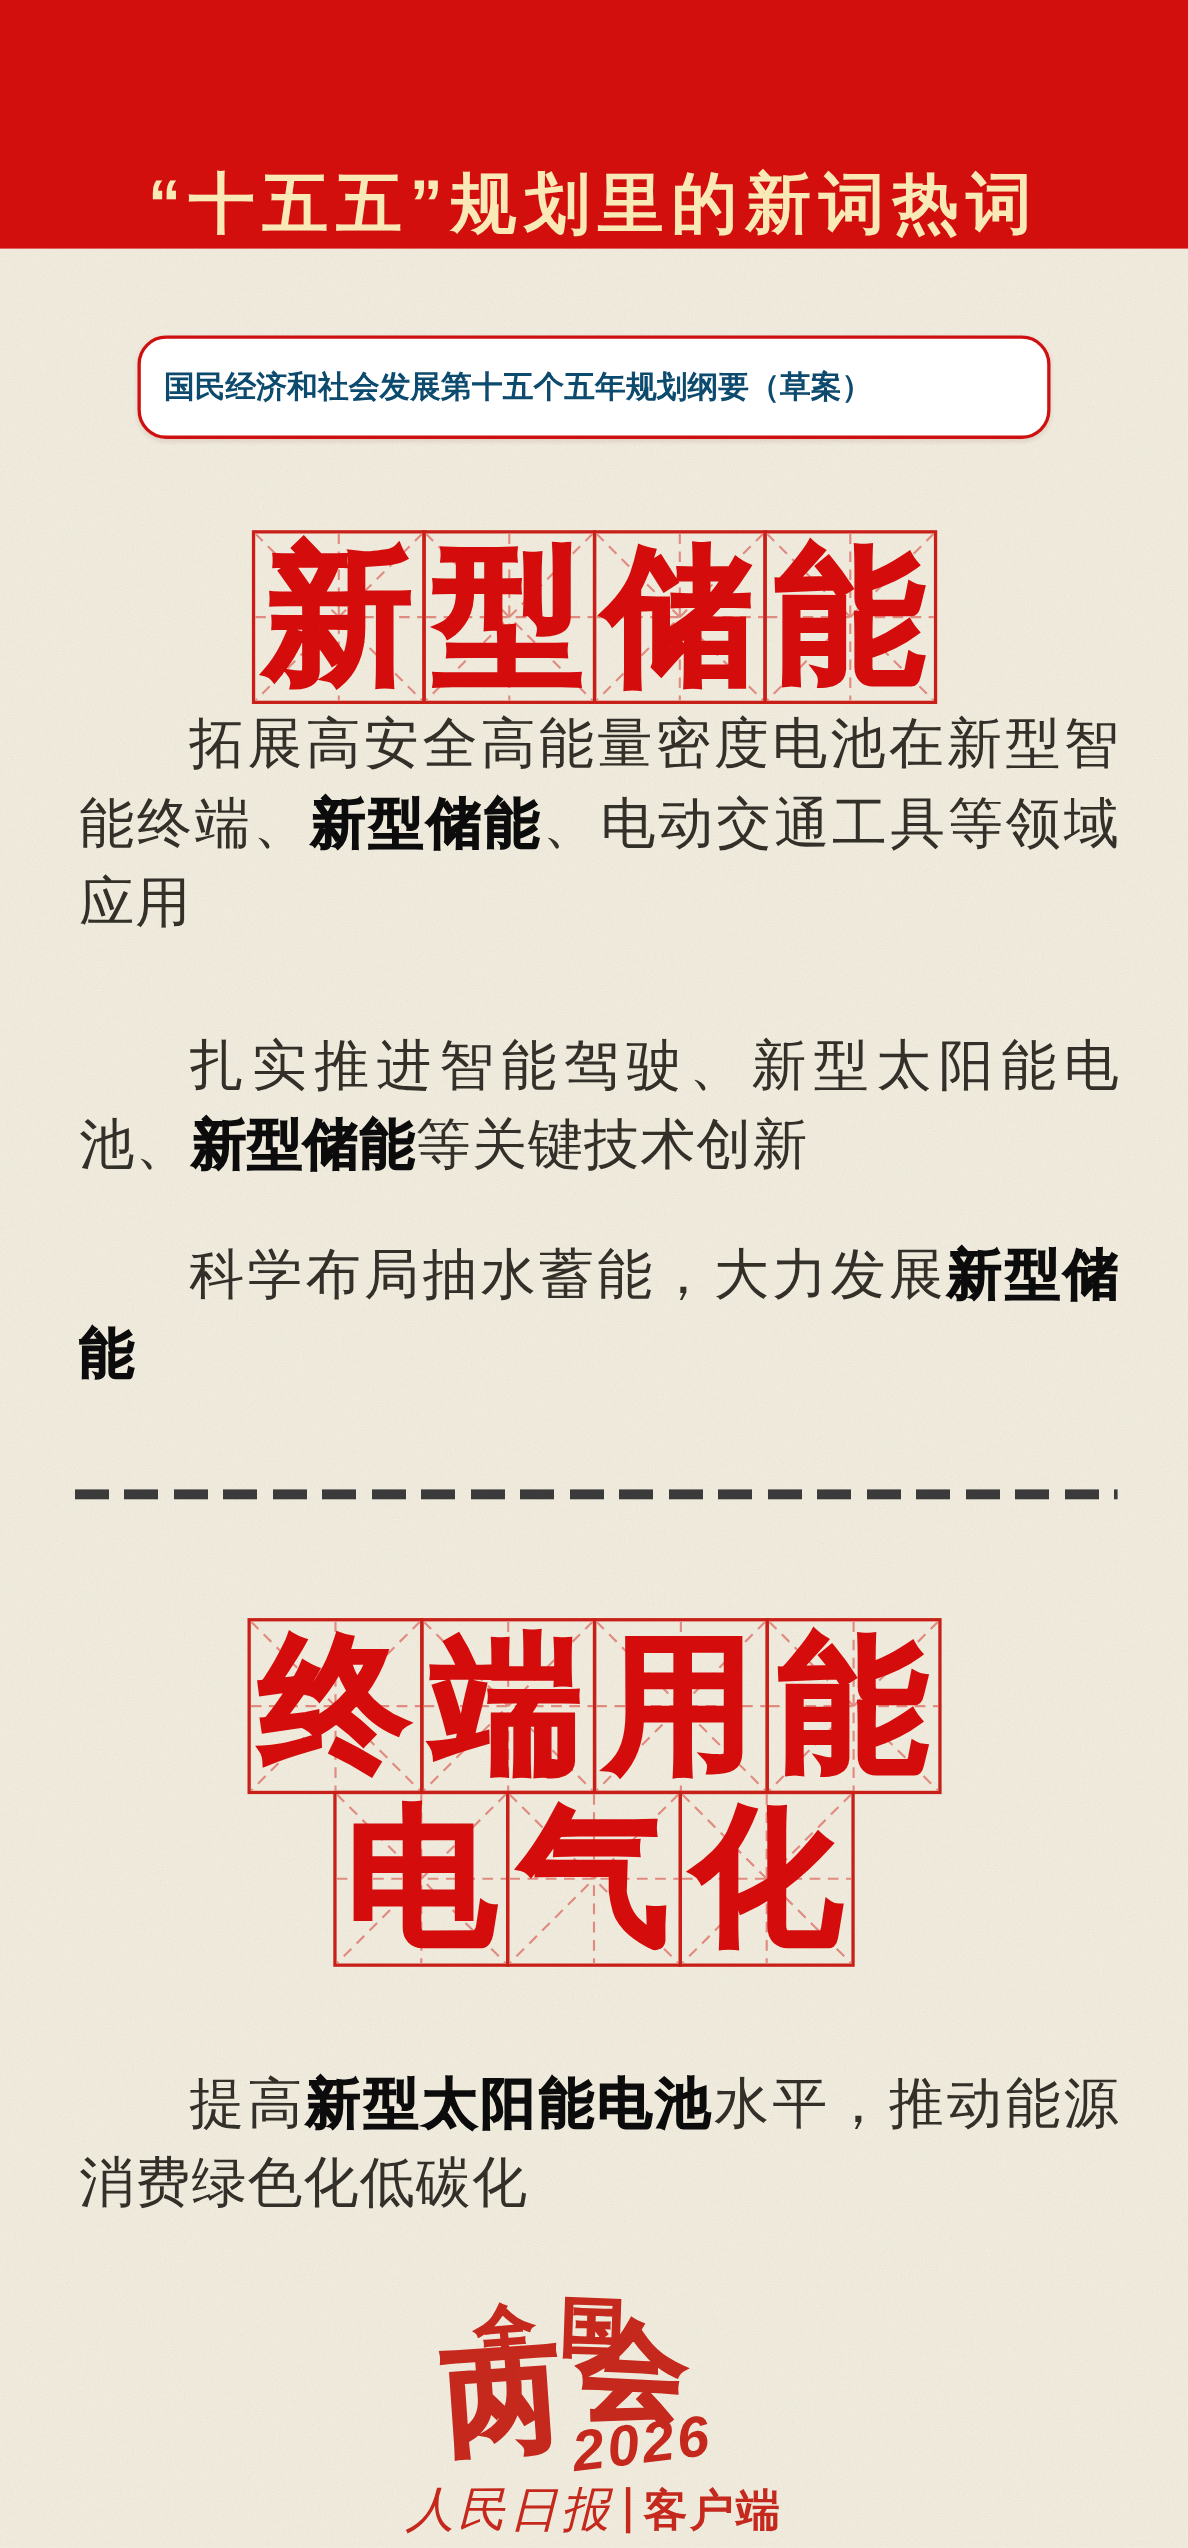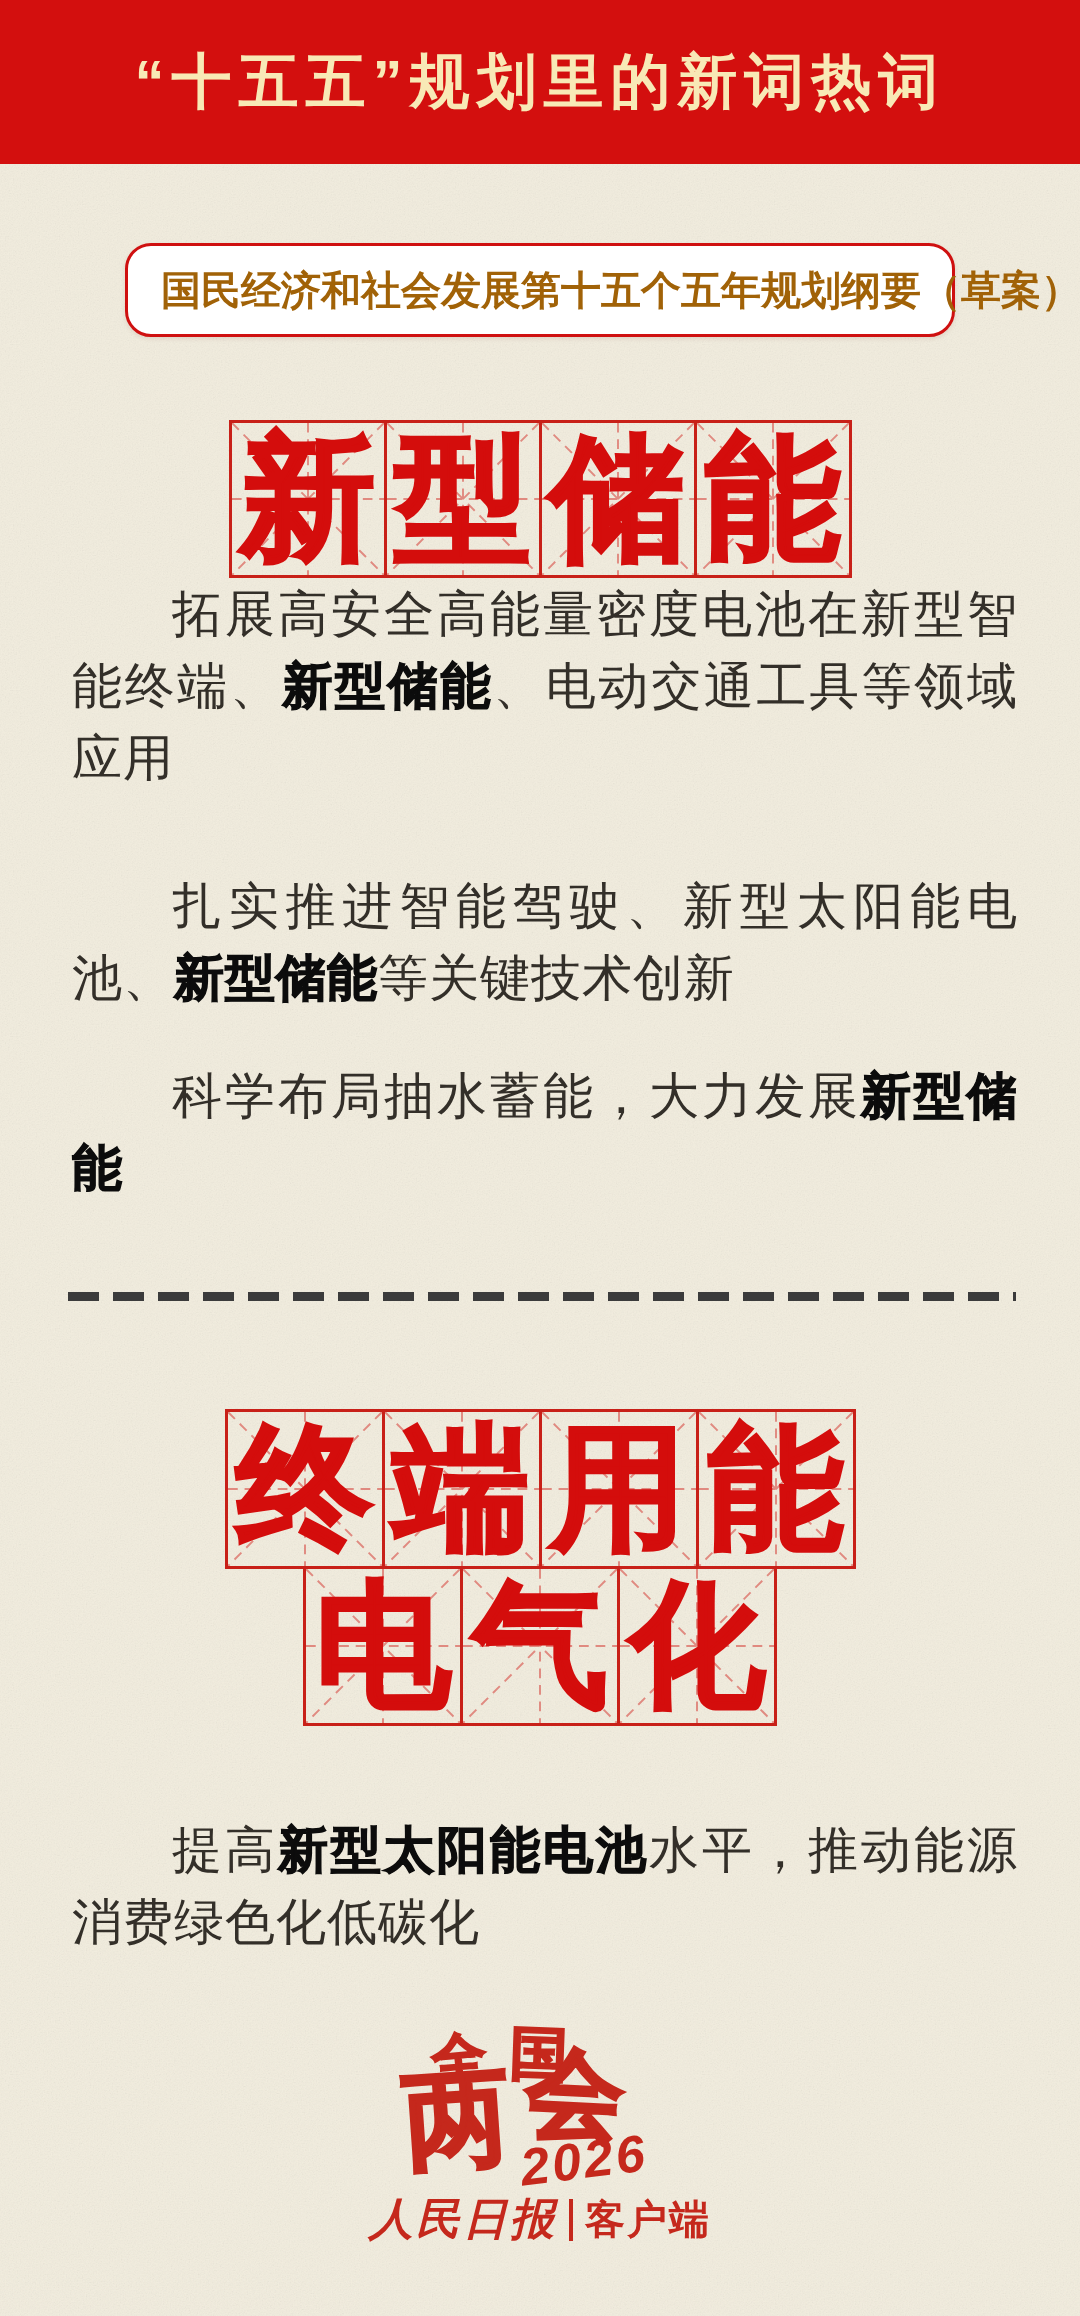--- a/index.html
+++ b/index.html
@@ -5,35 +5,35 @@
   html,body{margin:0;padding:0;}
   body{
     width:1080px;height:2316px;overflow:hidden;position:relative;
     background:#f2edde;
     font-family:"Liberation Serif","DejaVu Serif",serif;
   }
   .paper{position:absolute;left:0;top:0;z-index:0;pointer-events:none;}
   .content{position:relative;z-index:1;}
 
   
-  .banner{height:164px;background:#d30f0e;display:flex;align-items:center;justify-content:center;}
+  .banner{height:226px;background:#d30f0e;display:flex;align-items:flex-end;justify-content:center;}
   .banner h1{
     margin:0;font-family:"Liberation Sans","DejaVu Sans",sans-serif;font-weight:bold;
     font-size:60px;letter-spacing:7px;color:#f8e9b6;white-space:nowrap;
   }
 
   
   .search{
     box-sizing:border-box;margin:79px auto 0;width:830px;height:94px;
     background:#ffffff;border:3px solid #cf1010;border-radius:26px;
     display:flex;align-items:center;box-shadow:0 2px 4px rgba(120,60,40,.12);
   }
   .query{
-    flex:1;margin-left:33px;font-family:"Liberation Sans","DejaVu Sans",sans-serif;
-    font-weight:bold;font-size:40px;color:#a16207;white-space:nowrap;
+    flex:1;margin-left:21px;font-family:"Liberation Sans","DejaVu Sans",sans-serif;
+    font-weight:bold;font-size:28px;color:#0c4a6e;white-space:nowrap;
   }
 
   
   .grid{display:flex;justify-content:center;}
   .grid1{margin-top:83px;}
   .grid2{margin-top:108px;}
   .gridrow2{margin-top:-3px;}
   .cell{
     box-sizing:border-box;width:158px;height:158px;border:3px solid #c82018;
     margin-left:-3px;position:relative;
@@ -69,21 +69,21 @@
   .callig span{position:absolute;font-weight:bold;line-height:1;}
   .lg-quan{left:132px;top:24px;font-size:54px;transform:rotate(-5deg);-webkit-text-stroke:2px #c5281c;}
   .lg-guo{left:210px;top:18px;font-size:58px;transform:rotate(2deg);-webkit-text-stroke:2px #c5281c;}
   .lg-liang{left:104px;top:60px;font-size:106px;transform:rotate(-4deg);-webkit-text-stroke:3px #c5281c;}
   .lg-hui{left:226px;top:38px;font-size:98px;transform:rotate(3deg);-webkit-text-stroke:3px #c5281c;}
   .lg-year{
     left:220px;top:126px;font-size:52px;font-style:italic;letter-spacing:3px;
     font-family:"Liberation Sans","DejaVu Sans",sans-serif;transform:rotate(-7deg);
   }
   .brand{display:flex;align-items:center;justify-content:center;margin-top:20px;gap:12px;color:#c5281c;}
-  .brand .pd{font-size:44px;font-style:italic;font-weight:bold;letter-spacing:3px;}
+  .brand .pd{font-size:44px;font-style:italic;font-weight:normal;letter-spacing:3px;}
   .brand .vbar{width:4px;height:42px;background:#c5281c;}
   .brand .client{
     font-size:40px;font-weight:bold;letter-spacing:2px;
     font-family:Liberation Sans, sans-serif;
   }
 </style>
 </head>
 <body>
 
 <svg class="paper" width="1080" height="2316">

